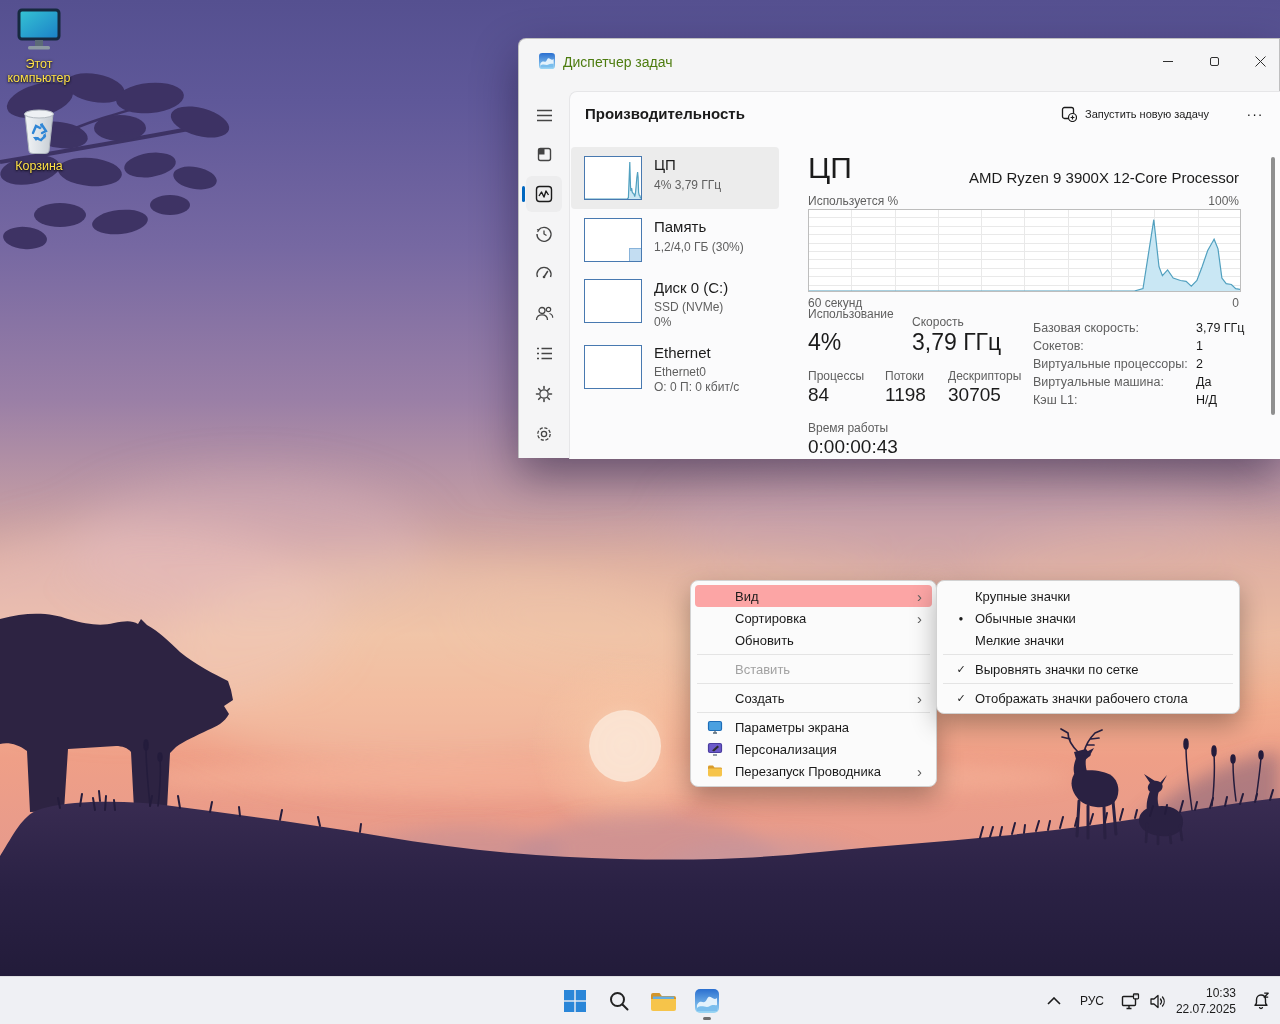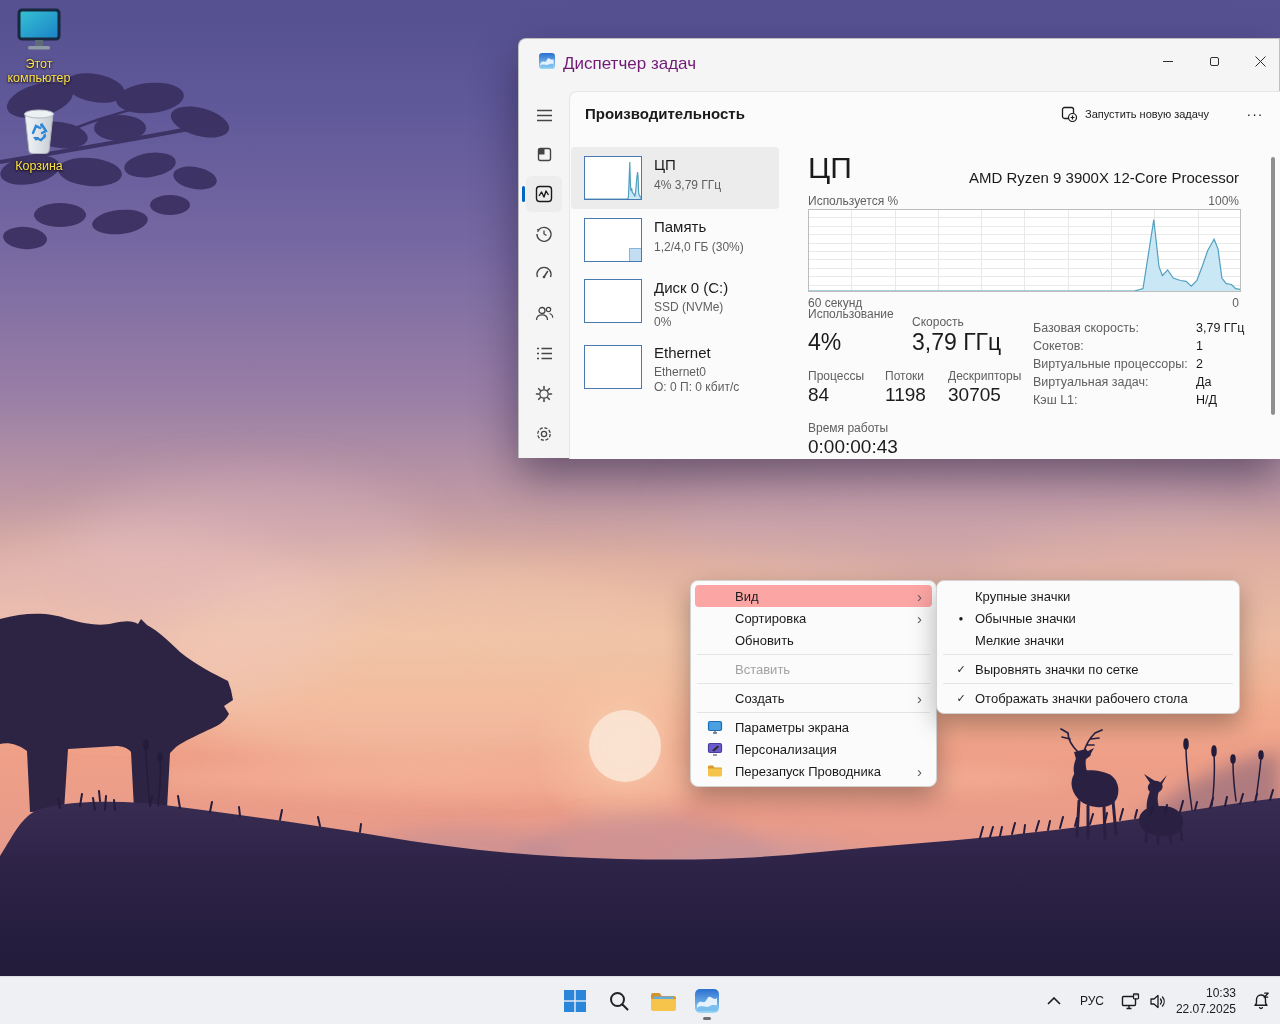--- a/index.html
+++ b/index.html
@@ -12,21 +12,21 @@
   .desk-icon { position:absolute; width:78px; text-align:center; cursor:default; }
   .desk-icon .glyph { display:flex; justify-content:center; }
   .desk-icon .lbl { margin-top:3px; font-size:12.5px; line-height:14px; color:#fde047;
     text-shadow:0 1px 2px rgba(0,0,0,.85), 0 0 3px rgba(0,0,0,.55); }
 
   
   #tm { position:absolute; left:518px; top:38px; width:762px; height:420px;
     background:#f5f5f6; border:1px solid rgba(0,0,0,.22); border-bottom:none;
     border-radius:8px 0 0 0; box-shadow:0 18px 45px rgba(20,10,40,.45); }
   #tm-title { position:absolute; left:0; top:0; width:100%; height:44px; }
-  #tm-title .t-text { position:absolute; left:44px; top:15px; font-size:17px; color:#701a75; }
+  #tm-title .t-text { position:absolute; left:44px; top:15px; font-size:14px; color:#4d7c0f; }
   .win-btn { position:absolute; top:0; width:46px; height:44px; display:flex; align-items:center; justify-content:center; }
   .min-glyph { width:10px; height:1px; background:#2f2f2f; display:block; }
   .max-glyph { width:9px; height:9px; border:1px solid #2f2f2f; border-radius:2px; display:block; }
 
   #tm-card { position:absolute; left:50px; top:52px; width:712px; height:368px;
     background:#fbfbfc; border-radius:8px 0 0 0; border:1px solid #e6e6e8; border-right:none; border-bottom:none; }
   #page-title { position:absolute; left:66px; top:66px; font-size:15px; font-weight:700; color:#1b1b1b; }
   #run-task { position:absolute; left:534px; top:60px; height:30px; display:flex; align-items:center; gap:8px;
     padding:0 8px; border-radius:4px; color:#1b1b1b; font-size:11px; }
   #more-btn { position:absolute; left:722px; top:62px; width:28px; height:26px; display:flex; align-items:center;
@@ -421,21 +421,21 @@
     <div class="stat-val v-mid" style="left:429px;top:345px;">30705</div>
     <div class="stat-lbl" style="left:289px;top:382px;">Время работы</div>
     <div class="stat-val v-mid" style="left:289px;top:397px;">0:00:00:43</div>
 
     <div class="det-lbl" style="top:282px;">Базовая скорость:</div>
     <div class="det-val" style="top:282px;">3,79 ГГц</div>
     <div class="det-lbl" style="top:300px;">Сокетов:</div>
     <div class="det-val" style="top:300px;">1</div>
     <div class="det-lbl" style="top:318px;">Виртуальные процессоры:</div>
     <div class="det-val" style="top:318px;">2</div>
-    <div class="det-lbl" style="top:336px;">Виртуальная задач:</div>
+    <div class="det-lbl" style="top:336px;">Виртуальные машина:</div>
     <div class="det-val" style="top:336px;">Да</div>
     <div class="det-lbl" style="top:354px;">Кэш L1:</div>
     <div class="det-val" style="top:354px;">Н/Д</div>
 
     <div id="tm-scroll"></div>
   </div>
 
   <div class="menu ctx" style="left:690px;top:580px;width:247px;">
     <div class="mi hov">
       <span class="mi-label">Вид</span>

